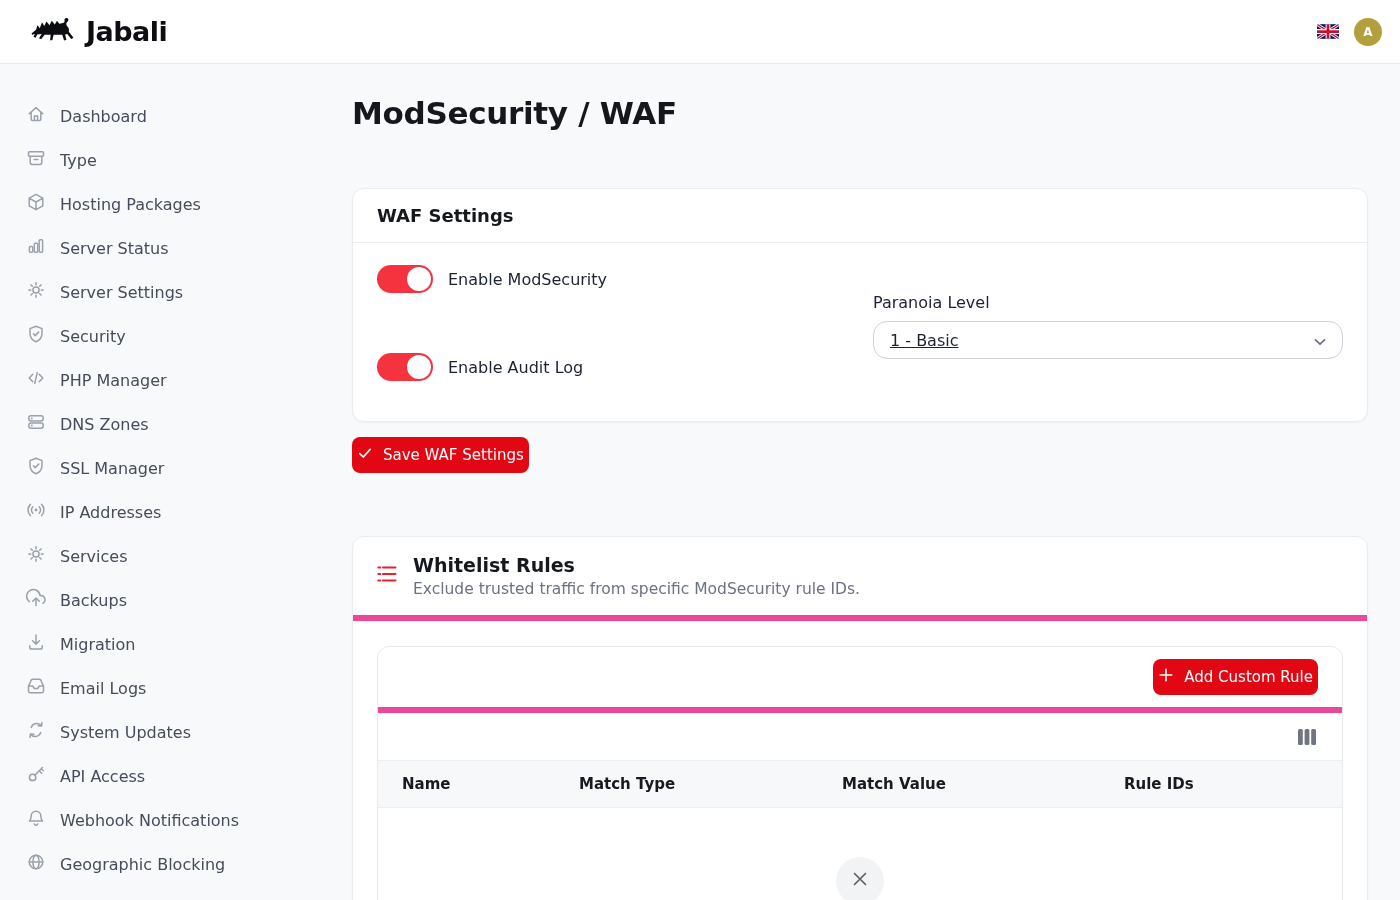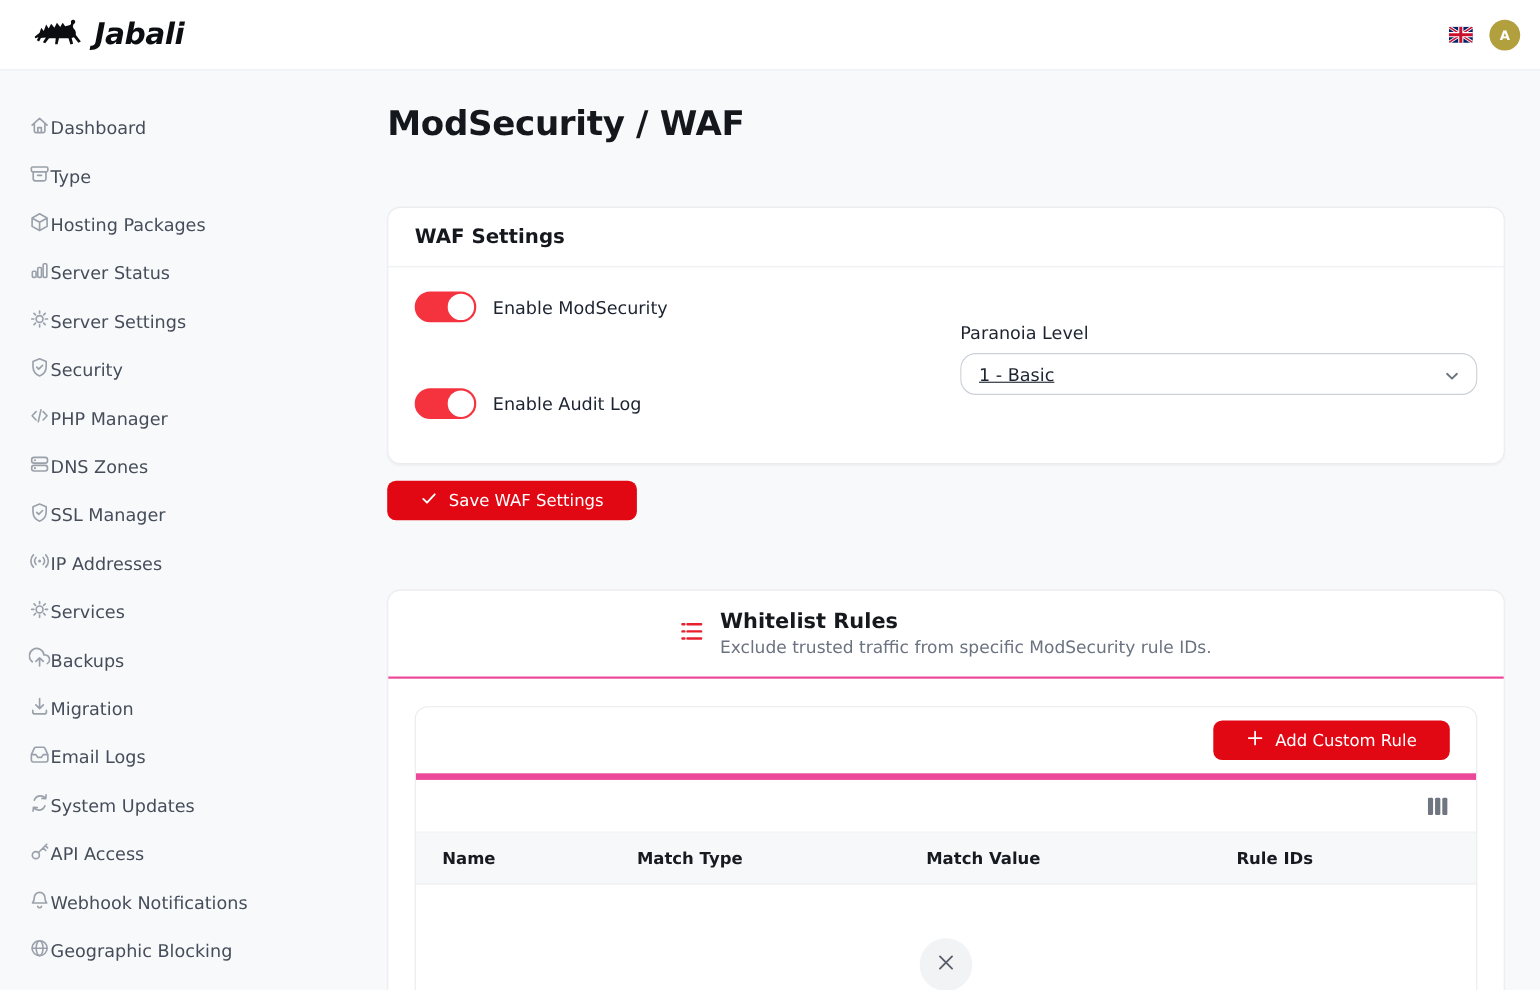--- a/index.html
+++ b/index.html
@@ -7,35 +7,35 @@
   body {
     font-family:"DejaVu Sans","Liberation Sans",sans-serif;
     background:#f8f9fa; color:#1c2330;
   }
   
   .topbar{
     height:64px; background:#ffffff; border-bottom:1px solid #e9ebee;
     display:flex; align-items:center; justify-content:space-between;
     padding:0 18px 0 30px;
   }
-  .brand{ display:flex; align-items:center; gap:8px;font-style:italic; }
+  .brand{ display:flex; align-items:center; gap:8px; }
   .brand svg{ display:block; }
   .brand-name{ font-size:27px; font-weight:800; color:#0c0e12; letter-spacing:-0.5px; }
   .topbar-right{ display:flex; align-items:center; gap:15px; }
   .flag{ width:22px; height:15px; border-radius:2px; overflow:hidden; display:block; cursor:pointer; }
   .avatar{
     width:28px; height:28px; border-radius:50%; background:#b2a03f;
     color:#fff; font-size:12px; font-weight:700; display:flex;
     align-items:center; justify-content:center; cursor:pointer;
   }
   
   .shell{ display:flex; height:836px; }
   aside{ width:352px; flex:0 0 352px; padding-top:30px; }
   .nav-item{
-    height:44px; display:flex; align-items:center; 
+    height:44px; display:flex; align-items:center; gap:14px;
     padding-left:26px; cursor:pointer; color:#454d5a; font-size:16px;
   }
   .nav-item svg{ flex:0 0 20px; }
   main{ flex:1; padding-right:32px; }
   
   .page-title{ margin-top:31px; font-size:31px; line-height:36px; font-weight:800; color:#14171c; letter-spacing:-0.3px; }
   .card{
     background:#fff; border:1px solid #ececf0; border-radius:12px;
     box-shadow:0 1px 2px rgba(16,24,40,.04);
   }
@@ -56,26 +56,26 @@
   .toggle-label{ margin-left:15px; font-size:16px; color:#1c2330; }
   .field-label{ font-size:16px; color:#1c2330;margin-top:28px; }
   .select{
     margin-top:9px; height:38px; border:1px solid #ccd1d8; border-radius:14px;
     background:#fff; display:flex; align-items:center; justify-content:space-between;
     padding:0 16px; font-size:16px; color:#1c2330; cursor:pointer;text-decoration:underline;
   }
   .btn{
     display:inline-flex; align-items:center; gap:10px; height:36px;
     background:#e10814; color:#fff; border:none; border-radius:8px;
-    padding:0 30px; font-size:15px; font-family:inherit; cursor:pointer;
+    padding:0 5px; font-size:15px; font-family:inherit; cursor:pointer;
   }
   .btn-save{ margin-top:15px; }
   
   .card-wl{ margin-top:63px; height:500px; }
-  .wl-head{ display:flex; align-items:center; gap:16px; padding:17px 24px; border-bottom:2px solid #ec4899;justify-content:center; }
+  .wl-head{ display:flex; align-items:center; gap:16px; padding:17px 24px; border-bottom:6px solid #ec4899; }
   .wl-title{ font-size:19px; font-weight:700; color:#15181d; }
   .wl-sub{ margin-top:4px; font-size:15.5px; color:#6b7280; }
   .wl-body{ padding:25px 24px 24px; }
   .table-card{ border:1px solid #e8eaec; border-radius:12px; overflow:hidden; height:420px; background:#fff; }
   .table-toolbar{ height:66px; display:flex; align-items:center; justify-content:flex-end; padding:0 24px; border-bottom:6px solid #ec4899; }
   .table-colsrow{ height:48px; display:flex; align-items:center; justify-content:flex-end; padding:0 26px; border-bottom:1px solid #eceef0; }
   .cols-icon{ cursor:pointer; display:flex; }
   .thead{
     height:47px; background:#f7f8f9; border-bottom:1px solid #eceef0;
     display:grid; grid-template-columns:177px 263px 282px 1fr; align-items:center;

